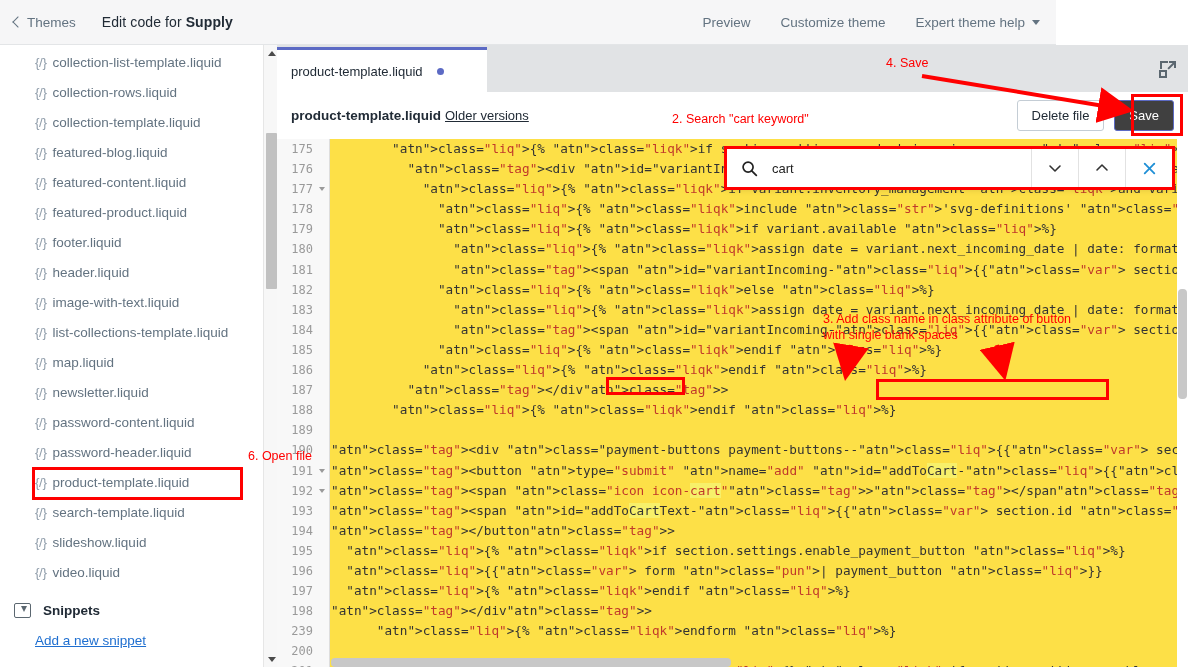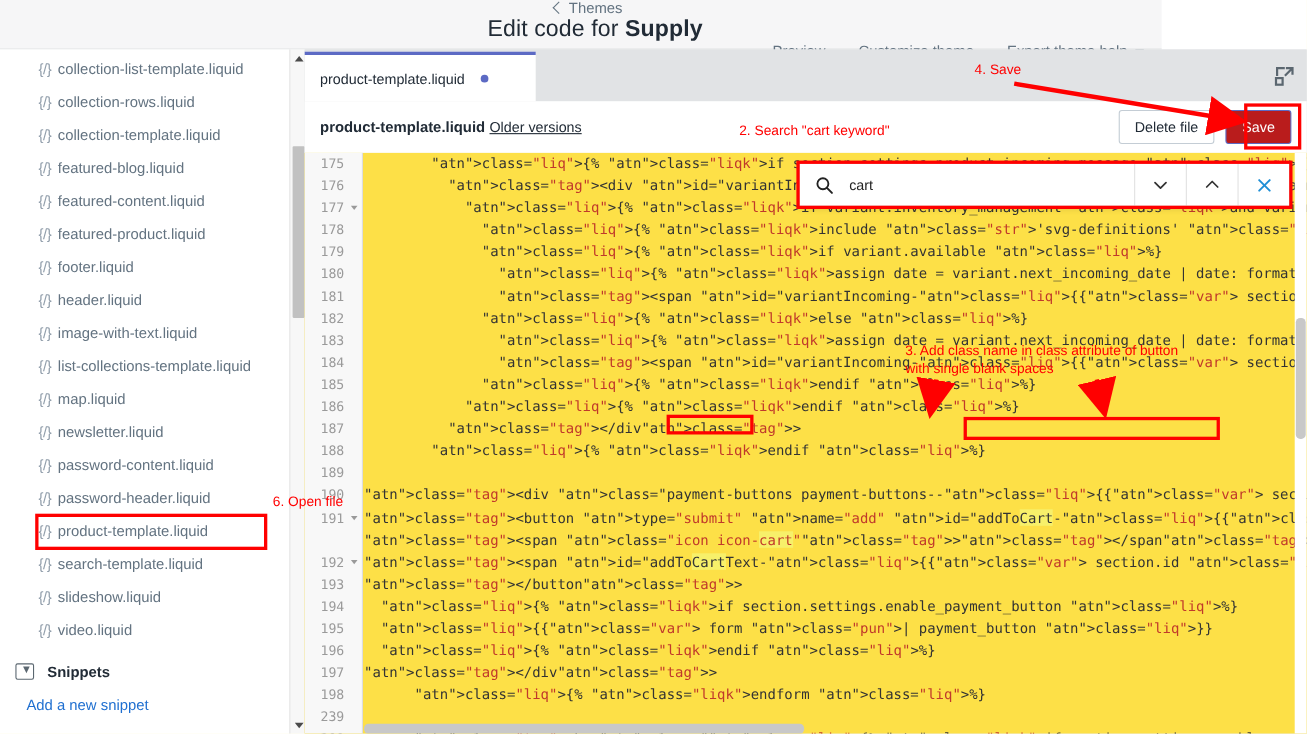--- a/index.html
+++ b/index.html
@@ -11,33 +11,33 @@
     font-family: "Liberation Sans", sans-serif;
     -webkit-font-smoothing: antialiased;
   }
   .app { position: relative; width: 1188px; height: 667px; }
 
   
   .topbar {
     position: absolute; left: 0; top: 0; width: 1056px; height: 45px;
     background: #f6f6f7;
     border-bottom: 1px solid #e3e5e7;
-    display: flex; align-items: center; flex-direction: column;
+    display: flex; align-items: center;
   }
   .back-link {
     display: flex; align-items: center; gap: 5px;
     margin-left: 14px; color: #637381; font-size: 13.5px; cursor: pointer;
   }
   .chev-left {
     display: inline-block; width: 8px; height: 8px;
     border-left: 1.6px solid #637381; border-bottom: 1.6px solid #637381;
     transform: rotate(45deg); margin-top: -1px;
   }
   .page-title {
-    margin-left: 26px; font-size: 21px; color: #212b36; font-weight: 400;
+    margin-left: 26px; font-size: 14px; color: #212b36; font-weight: 400;
     letter-spacing: .1px;
   }
   .page-title b { font-weight: 700; }
   .top-right { margin-left: auto; display: flex; align-items: center; gap: 30px; margin-right: 16px; }
   .top-link { color: #637381; font-size: 13.5px; cursor: pointer; white-space: nowrap; }
   .caret-down {
     display: inline-block; width: 0; height: 0; margin-left: 7px;
     border-left: 4.5px solid transparent; border-right: 4.5px solid transparent;
     border-top: 5px solid #637381; vertical-align: middle;
   }
@@ -64,22 +64,23 @@
   .folder-ico {
     width: 17px; height: 15px; border: 1.6px solid #5b6770; border-radius: 2px;
     margin-right: 12px; position: relative; display:inline-block;
   }
   .folder-ico:after {
     content: ""; position: absolute; left: 6px; top: 2px;
     width: 0; height: 0; border-left: 3.5px solid transparent;
     border-right: 3.5px solid transparent; border-top: 6px solid #5b6770;
   }
   .add-snippet {
-    padding-left: 24px; font-size: 13.5px; color: #1f6fd0; cursor: pointer;
+    padding-left: 35px; font-size: 13.5px; color: #1f6fd0; cursor: pointer;
     line-height: 28px;
+    text-decoration: underline;
   }
   
   .sb-track {
     position: absolute; right: 0; top: 45px; width: 15px; height: 622px;
     background: #f7f7f7; border-left: 1px solid #e6e6e6;
   }
   .sb-arrow {
     position: absolute; left: 0; width: 15px; height: 16px;
     display: flex; align-items: center; justify-content: center; cursor: pointer;
   }
@@ -126,21 +127,21 @@
     font-size: 13px; color: #212b36; margin-left: 4px;
     text-decoration: underline; cursor: pointer;
   }
   .filebar-actions { margin-left: auto; display: flex; align-items: center; gap: 10px; margin-right: 14px; }
   .btn {
     font-size: 13px; padding: 7px 14px; border-radius: 3px; cursor: pointer;
     border: 1px solid #c4cdd5; background: #ffffff; color: #212b36;
     line-height: 1.2;
   }
   .btn-primary {
-    background: #b91c1c; border: 1px solid #5c6ac4; color: #ffffff;
+    background: #404040; border: 1px solid #5c6ac4; color: #ffffff;
   }
 
   .code-area {
     position: absolute; left: 0; top: 94px; width: 911px; height: 528px;
     background: #fde047; overflow: hidden;
   }
   .gutter {
     position: absolute; left: 0; top: 0; width: 53px; height: 528px;
     background: #f8f8f8; border-right: 1px solid #ddd;
   }
@@ -355,21 +356,21 @@
           <div class="ln">182</div>
           <div class="ln">183</div>
           <div class="ln">184</div>
           <div class="ln">185</div>
           <div class="ln">186</div>
           <div class="ln">187</div>
           <div class="ln">188</div>
           <div class="ln">189</div>
           <div class="ln">190</div>
           <div class="ln" style="position: relative;">191<span class="fold" style="top: 8px;"></span></div>
-          <div class="ln" style="position: relative; margin-top: 20px;">192<span class="fold" style="top: 8px;"></span></div>
+          <div class="ln" style="position: relative;">192<span class="fold" style="top: 8px;"></span></div>
           <div class="ln">193</div>
           <div class="ln">194</div>
           <div class="ln">195</div>
           <div class="ln">196</div>
           <div class="ln">197</div>
           <div class="ln">198</div>
           <div class="ln">239</div>
           <div class="ln">200</div>
           <div class="ln">201</div>
         </div>

